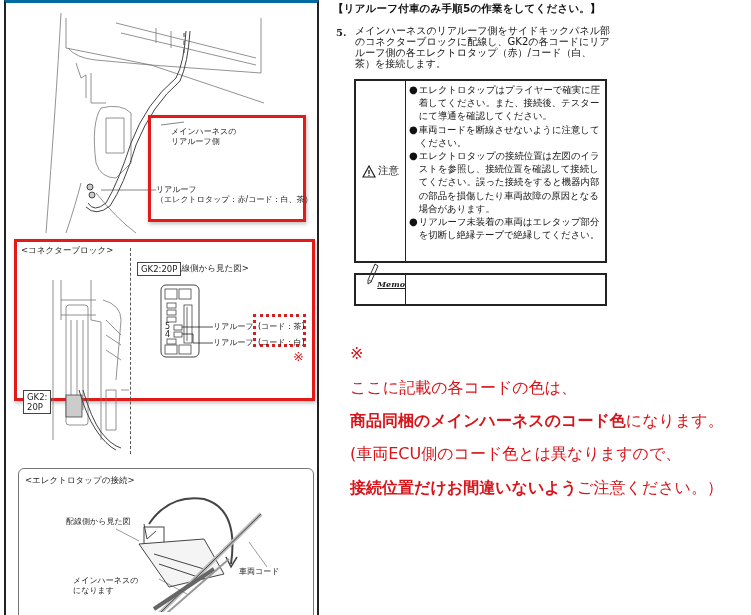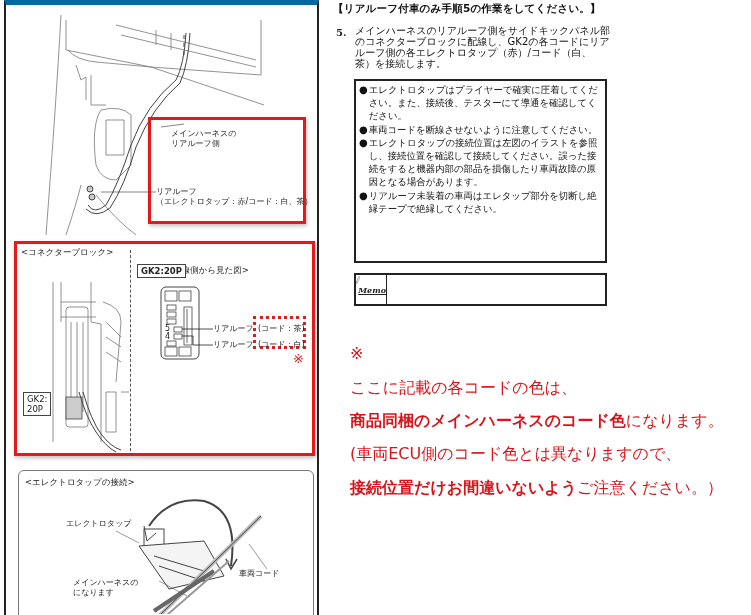--- a/index.html
+++ b/index.html
@@ -1,45 +1,45 @@
 <!DOCTYPE html>
 <html><head>
 <meta charset="utf-8">
 <style>
   * { box-sizing: border-box; margin: 0; padding: 0; }
   html, body { width: 751px; height: 615px; background: #ffffff; overflow: hidden; }
   body { position: relative; font-family: "DejaVu Sans", "Liberation Sans", sans-serif; color: #222; }
 
   
-  .left-panel { position: absolute; left: 4px; top: 0; width: 315px; height: 615px; border-left: 2px solid #222; border-right: 2px solid #222; border-top: 5px solid #0369a1; }
+  .left-panel { position: absolute; left: 4px; top: 0; width: 315px; height: 615px; border-left: 2px solid #222; border-right: 2px solid #222; border-top: 3px solid #0369a1; }
   .fig-top { position: absolute; left: 0; top: 0; width: 311px; height: 232px; }
   .fig-top svg { position: absolute; left: 0; top: 0; }
   .redbox-top { position: absolute; left: 142px; top: 112px; width: 158px; height: 107px; border: 3px solid #e21a1a; box-shadow: 1px 2px 4px rgba(0,0,0,0.25); }
   .lbl { position: absolute; font-size: 8px; line-height: 10px; color: #222; white-space: nowrap; }
 
-  .redbox-mid { position: absolute; left: 8px; top: 236px; width: 301px; height: 215px; border: 3px solid #e21a1a; box-shadow: 1px 2px 4px rgba(0,0,0,0.25); }
+  .redbox-mid { position: absolute; left: 8px; top: 236px; width: 301px; height: 162px; border: 3px solid #e21a1a; box-shadow: 1px 2px 4px rgba(0,0,0,0.25); }
   .sec-title { position: absolute; font-size: 8.5px; color: #222; white-space: nowrap; }
   .vdash { position: absolute; left: 113px; top: 6px; height: 206px; border-left: 1px dashed #555; }
   .gk-tag { position: absolute; border: 1px solid #444; font-size: 8.5px; line-height: 10px; padding: 1px 3px; background: #fff; }
   .dotted-red { position: absolute; left: 236px; top: 72px; width: 53px; height: 33px; border: 3px dotted #d42020; }
   .kome-small { position: absolute; left: 276px; top: 107px; font-size: 13px; color: #d42020; }
 
   .elecbox { position: absolute; left: 12px; top: 465px; width: 296px; height: 184px; border: 1px solid #777; border-radius: 6px; }
 
   
   .r-heading { position: absolute; left: 333px; top: 2px; font-size: 10.5px; font-weight: bold; color: #111; white-space: nowrap; letter-spacing: 0.2px; }
   .step-num { position: absolute; left: 336px; top: 27px; font-size: 10px; font-weight: bold; font-family: "DejaVu Serif", serif; }
   .step-text { position: absolute; left: 355px; top: 25px; width: 255px; font-size: 10px; line-height: 11px; color: #111; }
   .caution-table { position: absolute; left: 354px; top: 79px; width: 253px; height: 184px; border: 2px solid #222; display: flex; }
   .caution-left { width: 50px; border-right: 1px solid #222; display: flex; align-items: center; justify-content: center; font-size: 10.5px; gap: 2px; }
   .caution-right { flex: 1; padding: 2px 4px 0 3px; font-size: 9.4px; line-height: 13.2px; color: #111; }
   .bullet-item { display: flex; }
   .bullet-item .dot { flex: 0 0 auto; font-size: 10px; margin-right: 1px; }
   .memo-table { position: absolute; left: 354px; top: 273px; width: 253px; height: 33px; border: 2px solid #222; display: flex; }
-  .memo-left { width: 31px; border-right: 1px solid #222; display: flex; align-items: flex-end; justify-content: flex-start; padding-bottom: 9px; font-family: "DejaVu Serif", serif; font-style: italic; font-size: 8px; font-weight: bold; text-decoration: underline; }
+  .memo-left { width: 50px; border-right: 1px solid #222; display: flex; align-items: flex-end; justify-content: flex-end; padding-bottom: 15px; font-family: "DejaVu Serif", serif; font-style: italic; font-size: 8px; font-weight: bold; text-decoration: underline; }
   .memo-right { flex: 1; padding: 3px 4px; font-size: 9.4px; line-height: 13px; }
 
   .note { position: absolute; left: 350px; color: #d8141a; white-space: nowrap; font-size: 16px; }
   .note b { font-weight: bold; }
 </style>
 </head>
 <body>
 
 <div class="left-panel">
 
@@ -95,21 +95,21 @@
       <g fill="none" stroke="#444" stroke-width="1">
         <path d="M58 130 Q65 155 75 170 Q85 185 95 190"></path>
         <path d="M62 130 Q70 158 80 172 Q90 185 100 188"></path>
       </g>
     </svg>
     <div class="gk-tag" style="left:6px;top:148px;">
       <div>GK2:</div>
       <div>20P</div>
     </div>
 
-    <div class="gk-tag" style="left:120px;top:20px;font-weight:bold;">GK2:20P</div>
+    <div class="gk-tag" style="left:120px;top:20px;">GK2:20P</div>
 
     <svg width="60" height="80" viewBox="0 0 60 80" style="position:absolute;left:136px;top:39px;">
       <rect x="8" y="4" width="38" height="72" rx="5" fill="none" stroke="#444" stroke-width="1"></rect>
       <g fill="none" stroke="#444" stroke-width="0.8">
         <rect x="12" y="8" width="12" height="10"></rect>
           <rect x="26" y="8" width="12" height="10"></rect>
         <rect x="14" y="22" width="9" height="5"></rect>
           <rect x="14" y="29" width="9" height="5"></rect>
         <rect x="14" y="36" width="9" height="5"></rect>
         <rect x="21" y="44" width="8" height="5"></rect>
@@ -142,34 +142,42 @@
         <rect x="125" y="58" width="20" height="22"></rect>
         <path d="M120 75 L185 70 L205 105 L150 118 Z" fill="#f4f4f4"></path>
         <path d="M135 85 L185 100 M140 95 L185 110"></path>
         <path d="M140 145 L242 45" stroke-width="4" stroke="#bbb"></path>
         <path d="M140 145 L242 45" stroke-width="1"></path>
         <path d="M135 140 L195 100" stroke-width="4" stroke="#666"></path>
         <path d="M148 144 L210 90" stroke-width="2" stroke="#999"></path>
       </g>
       <path d="M120 72 L97 60 M230 73 L248 98 M168 125 L140 110" stroke="#555" stroke-width="0.6" fill="none"></path>
     </svg>
-    <div class="lbl" style="left:47px;top:48px;">エレクトロタップ</div>
+    <div class="lbl" style="left:47px;top:48px;">配線側から見た図</div>
     <div class="lbl" style="left:220px;top:98px;">車両コード</div>
     <div class="lbl" style="left:54px;top:107px;">
       <div>メインハーネスの</div>
       <div>になります</div>
     </div>
   </div>
 </div>
 
 <div class="r-heading">【リアルーフ付車のみ手順5の作業をしてください。】</div>
 <div class="step-num">5.</div>
 <div class="step-text">メインハーネスのリアルーフ側をサイドキックパネル部のコネクターブロックに配線し、GK2の各コードにリアルーフ側の各エレクトロタップ（赤）/コード（白、茶）を接続します。</div>
 
 <div class="caution-table">
+  <div class="caution-left">
+    <svg width="14" height="13" viewBox="0 0 14 13">
+      <path d="M7 1 L13 12 L1 12 Z" fill="none" stroke="#222" stroke-width="1.2"></path>
+      <path d="M7 5 L7 9" stroke="#222" stroke-width="1.3"></path>
+      <circle cx="7" cy="10.5" r="0.7" fill="#222"></circle>
+    </svg>
+    <span>注意</span>
+  </div>
   <div class="caution-right">
     <div class="bullet-item">
         <span class="dot">●</span>
         <span>エレクトロタップはプライヤーで確実に圧着してください。また、接続後、テスターにて導通を確認してください。</span>
       </div>
     <div class="bullet-item">
         <span class="dot">●</span>
         <span>車両コードを断線させないように注意してください。</span>
       </div>
     <div class="bullet-item">

